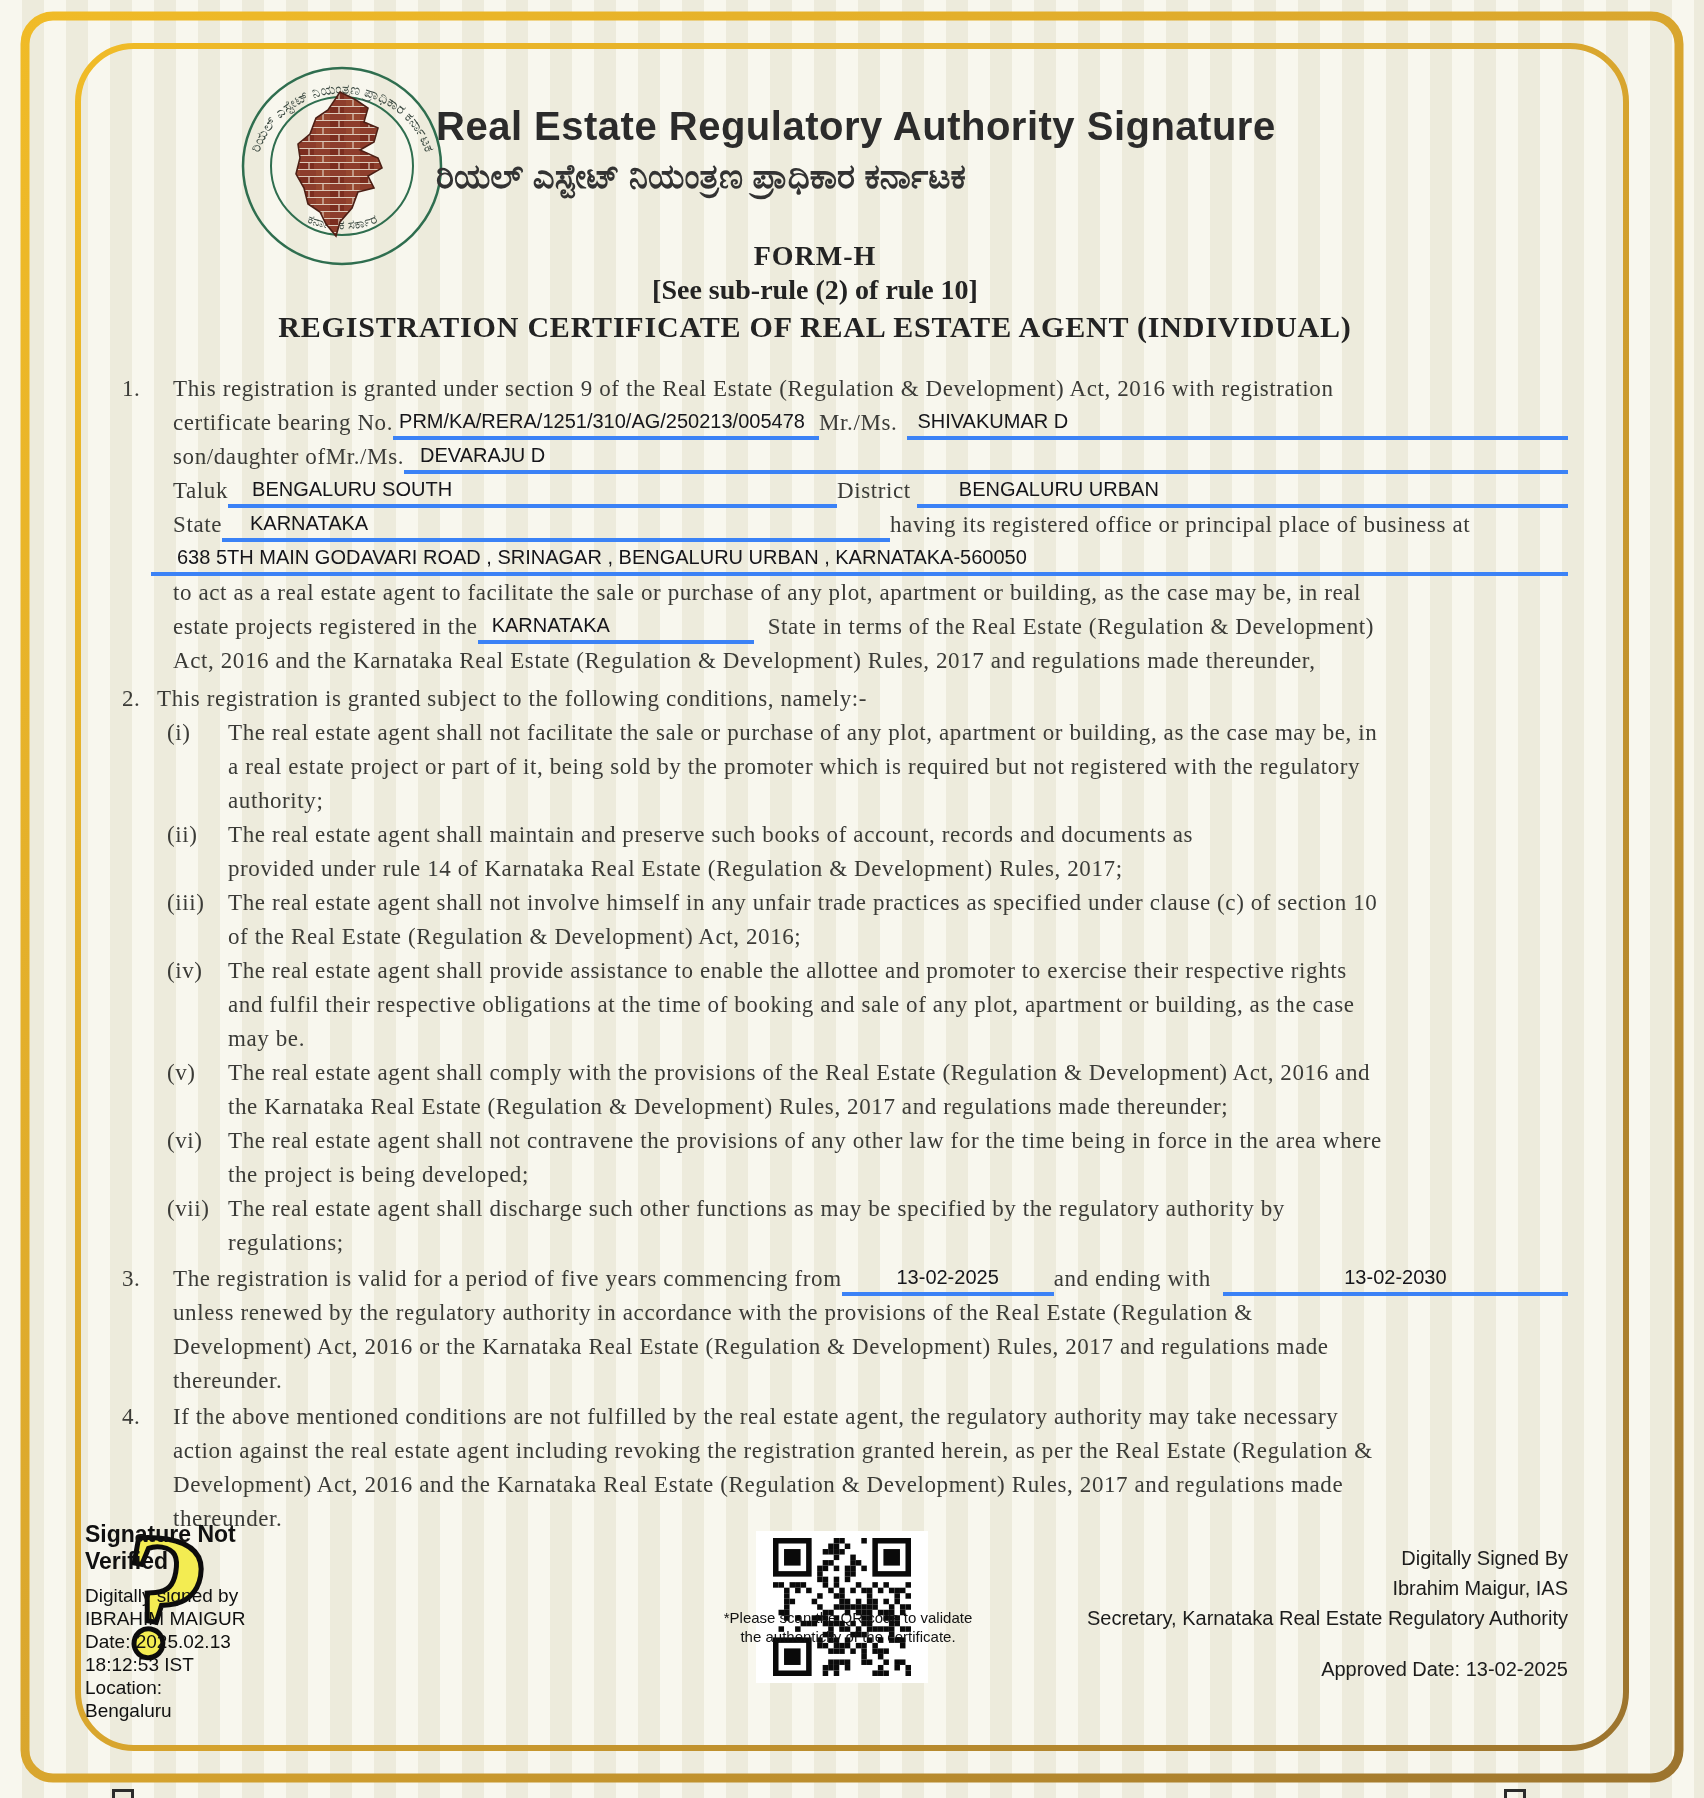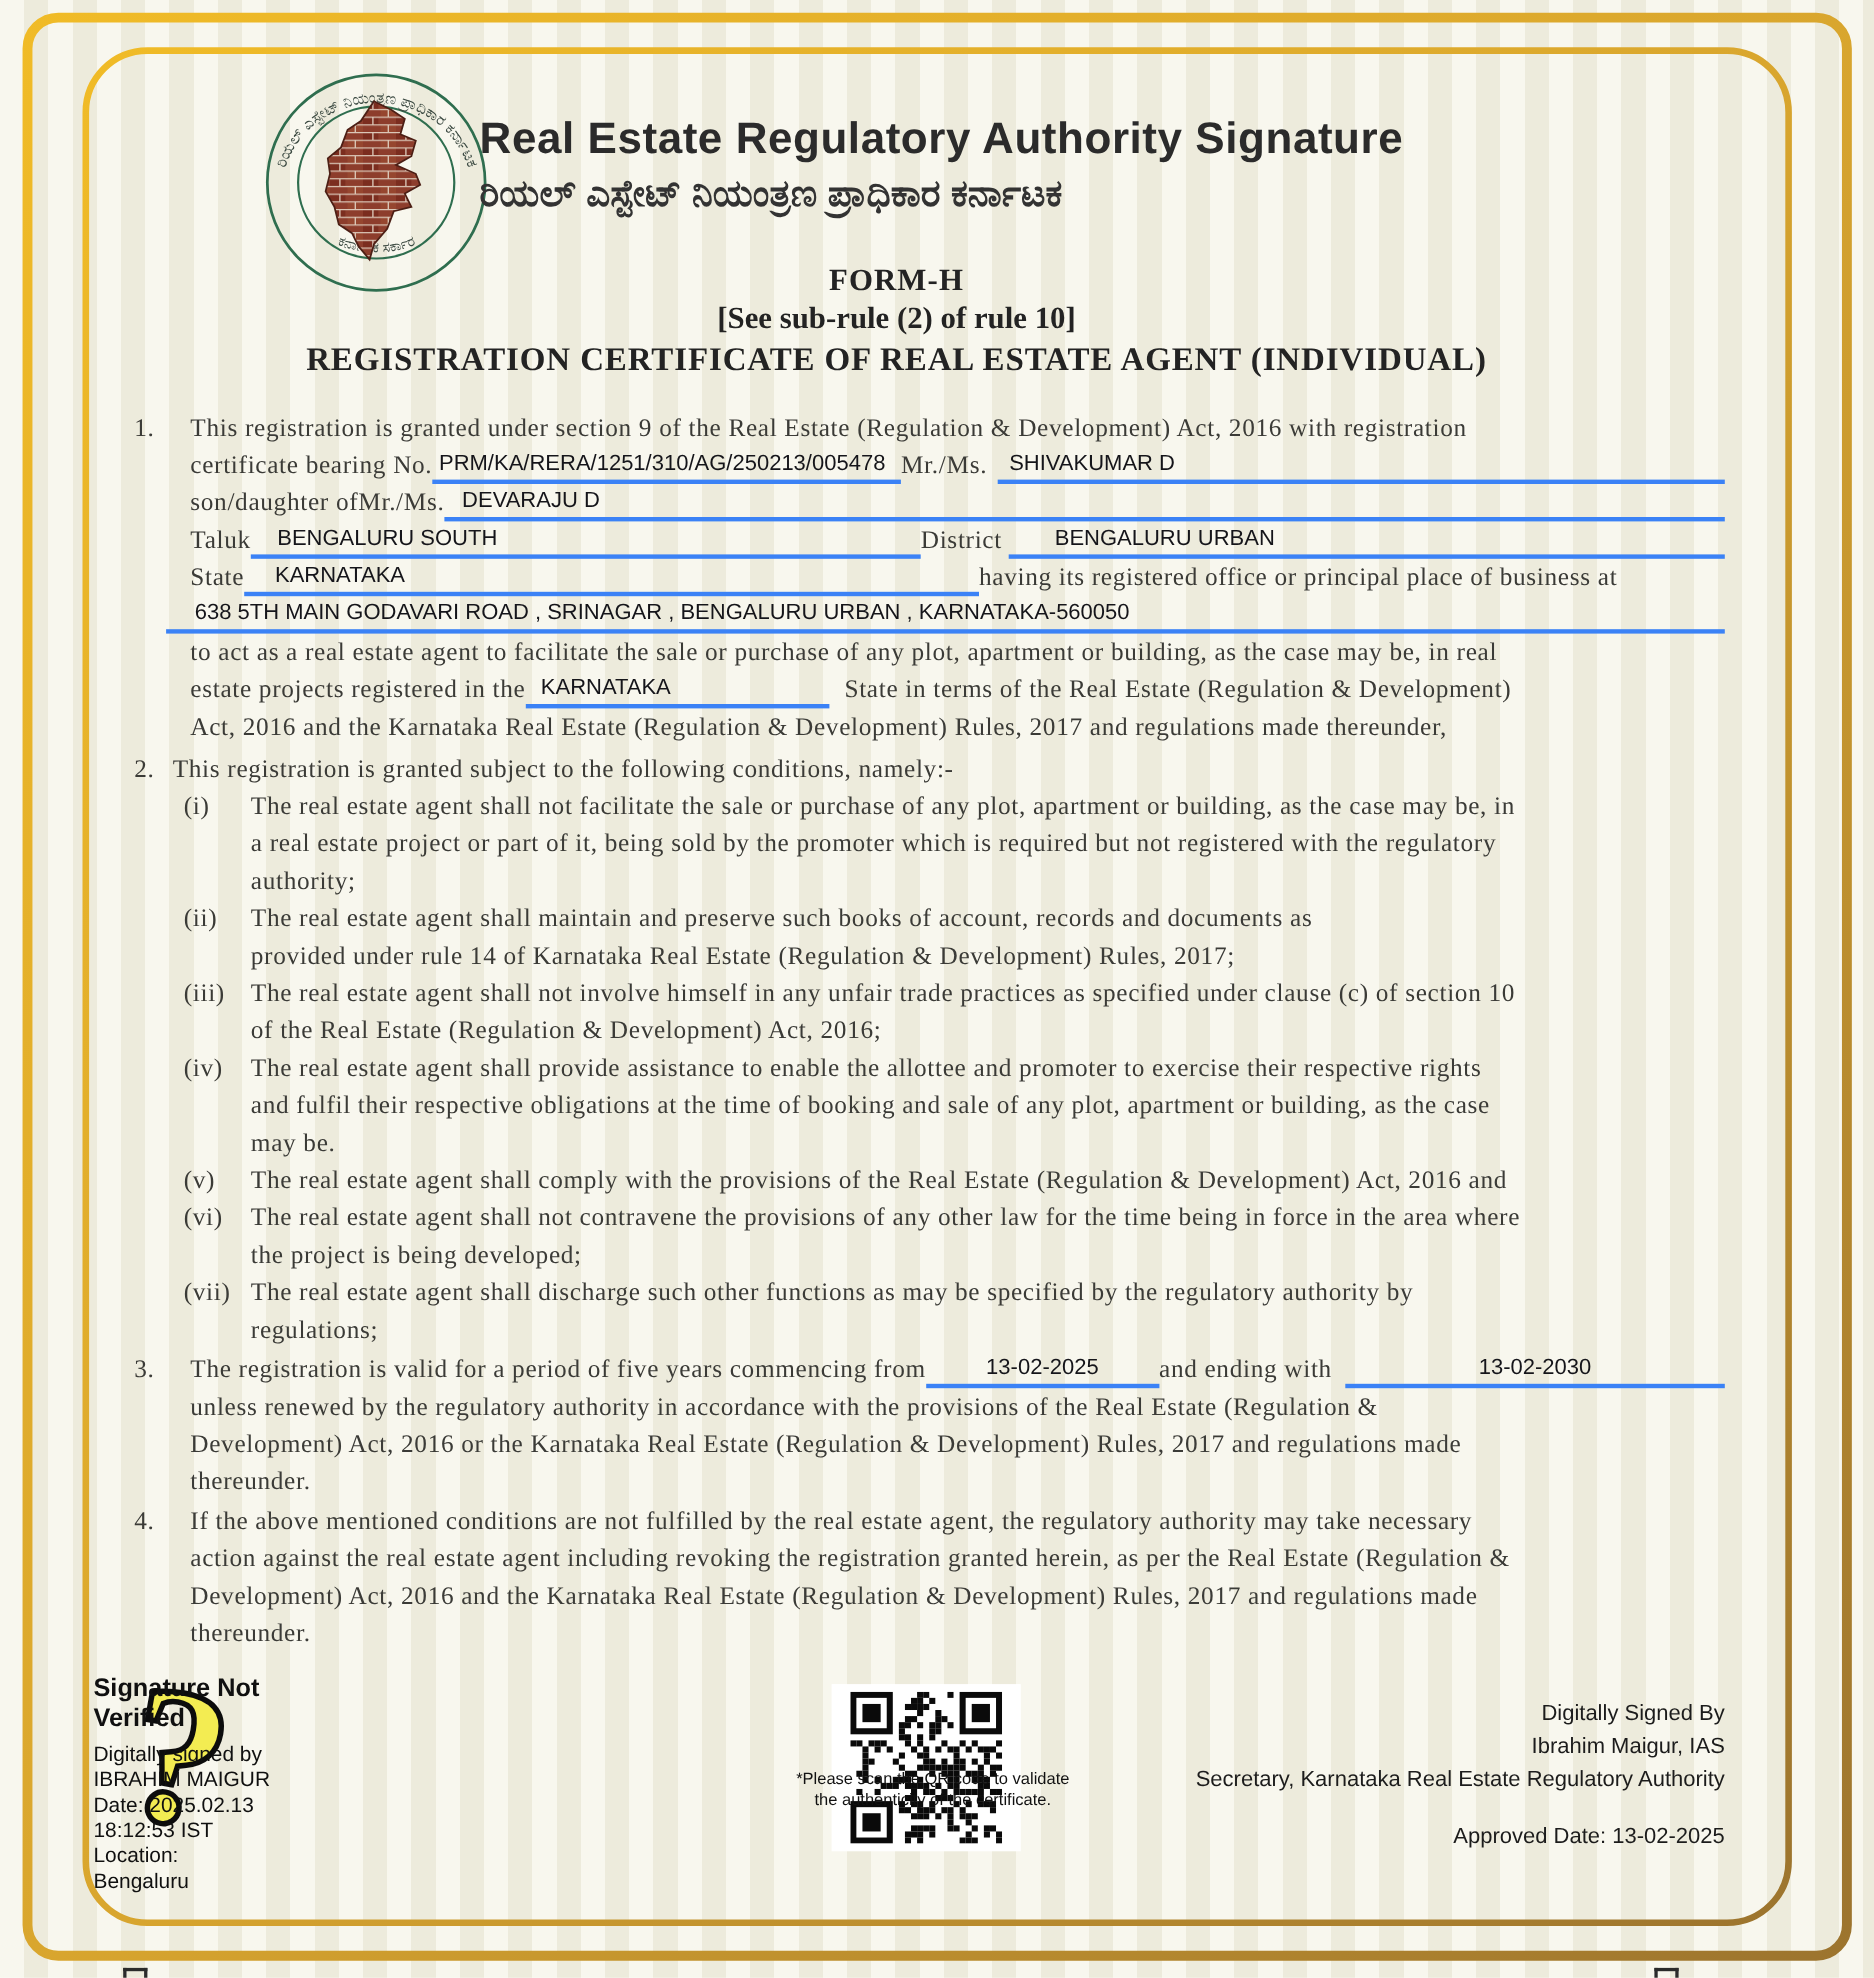--- a/index.html
+++ b/index.html
@@ -174,20 +174,21 @@
       </div>
       <div class="sub">
         <span class="rnum">(iv)</span>
         <div class="pl">The real estate agent shall provide assistance to enable the allottee and promoter to exercise their respective rights</div>
         <div class="pl">and fulfil their respective obligations at the time of booking and sale of any plot, apartment or building, as the case</div>
         <div class="pl">may be.</div>
       </div>
       <div class="sub">
         <span class="rnum">(v)</span>
         <div class="pl">The real estate agent shall comply with the provisions of the Real Estate (Regulation &amp; Development) Act, 2016 and</div>
+        <div class="pl">the Karnataka Real Estate (Regulation &amp; Development) Rules, 2017 and regulations made thereunder;</div>
       </div>
       <div class="sub">
         <span class="rnum">(vi)</span>
         <div class="pl">The real estate agent shall not contravene the provisions of any other law for the time being in force in the area where</div>
         <div class="pl">the project is being developed;</div>
       </div>
       <div class="sub">
         <span class="rnum">(vii)</span>
         <div class="pl">The real estate agent shall discharge such other functions as may be specified by the regulatory authority by</div>
         <div class="pl">regulations;</div>

